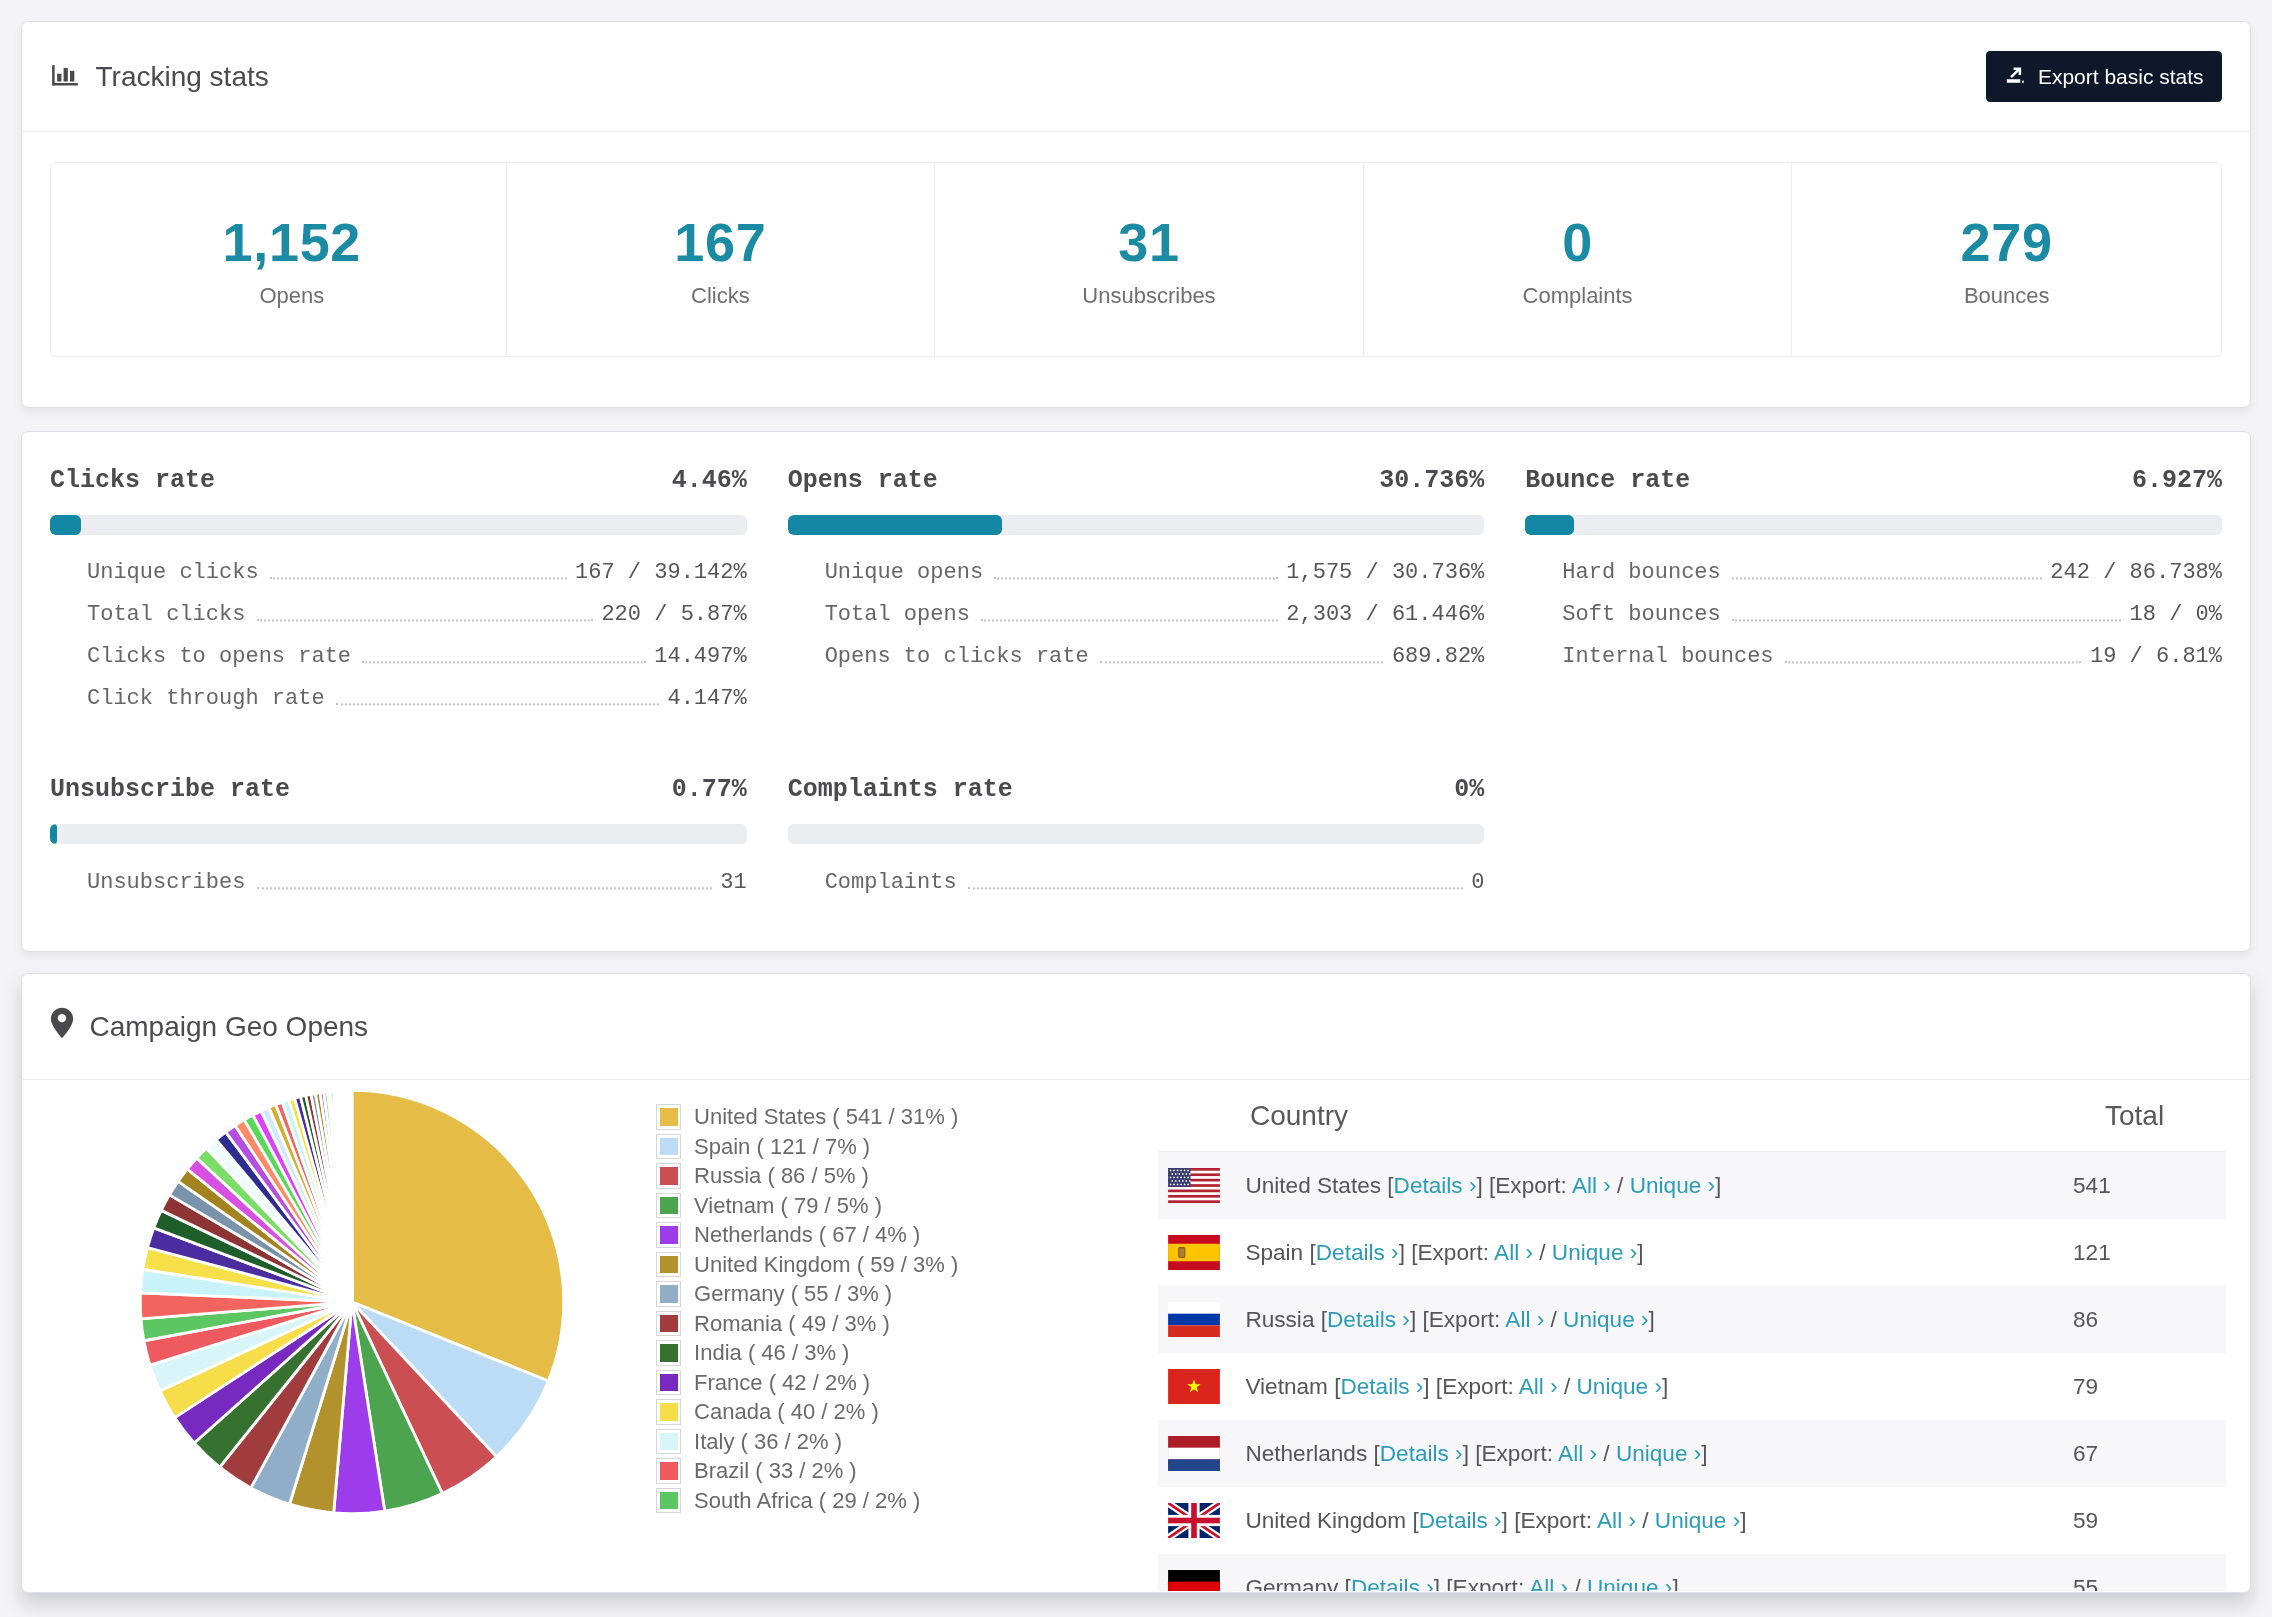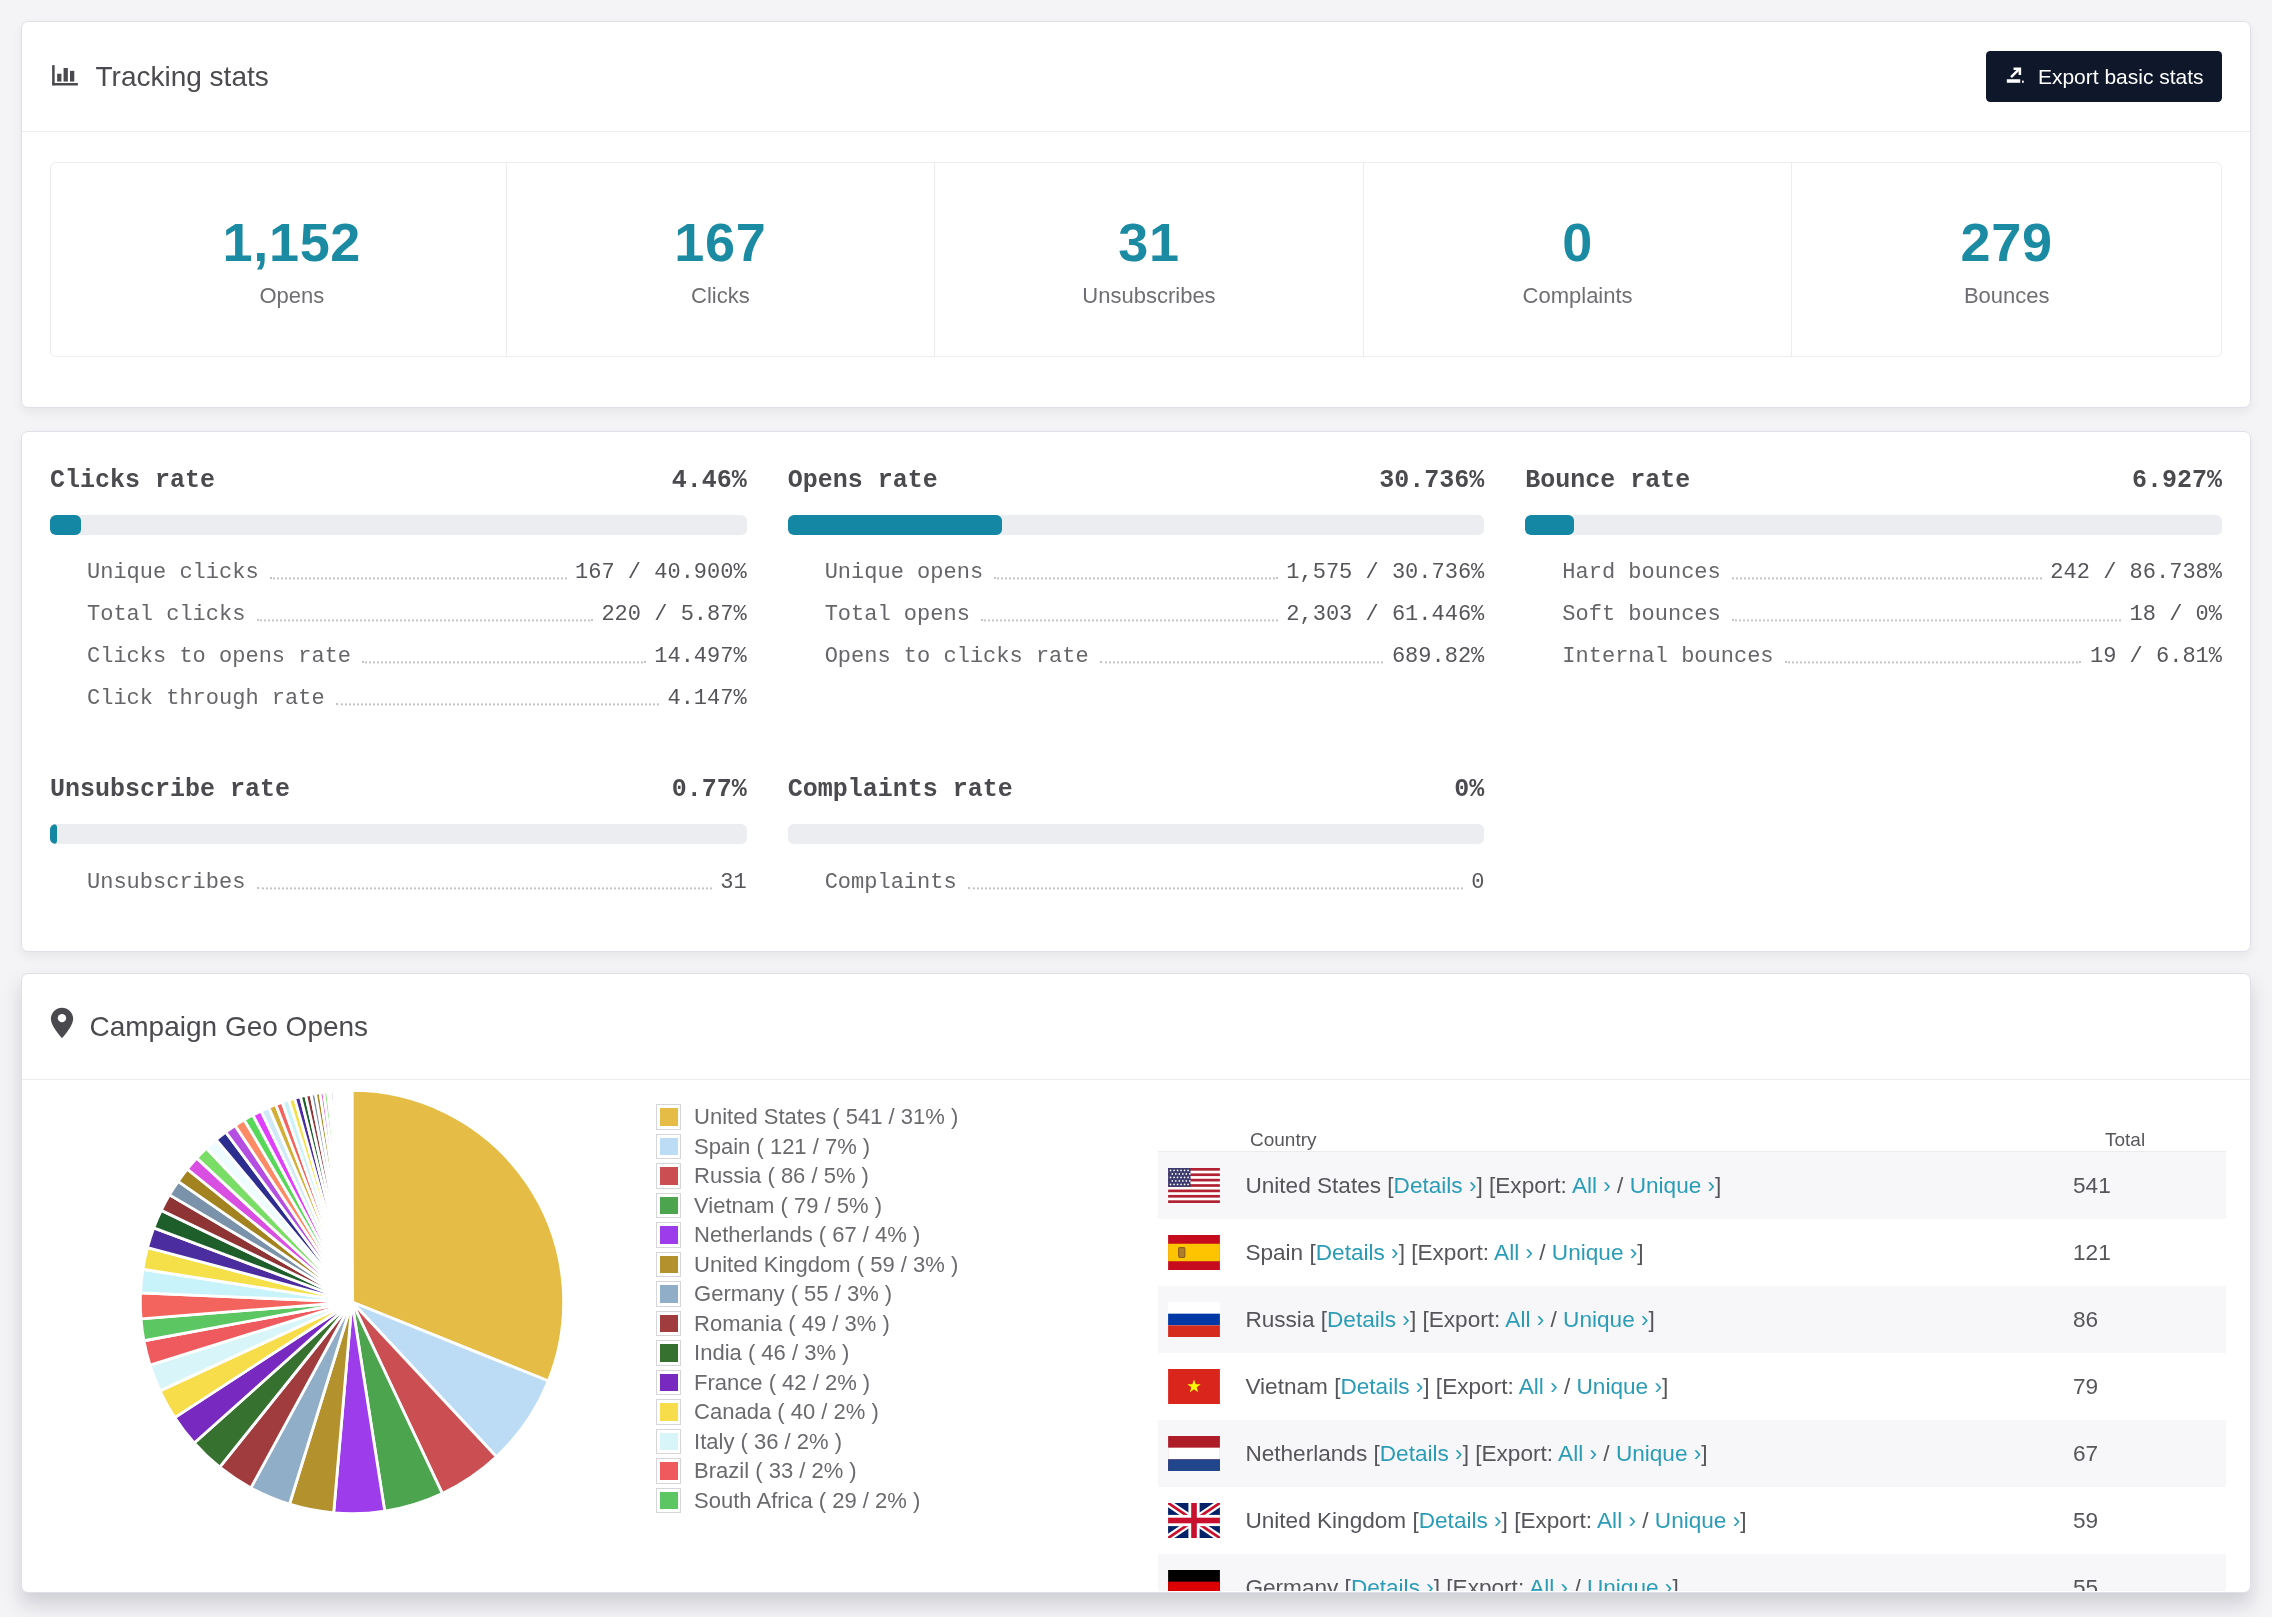--- a/index.html
+++ b/index.html
@@ -79,22 +79,22 @@
   .legend-item { display: flex; align-items: center; margin-bottom: 3.5px; cursor: pointer; }
   .legend-swatch {
     width: 25.4px; height: 25.4px; border: 1.4px solid #d5d5da; background: #fff;
     padding: 2.8px; flex: 0 0 auto;
   }
   .legend-swatch > div { width: 100%; height: 100%; }
   .legend-label { margin-left: 12.7px; font-size: 22px; color: #6a6a6e; white-space: nowrap; }
   
   #geo-table { position: absolute; left: 1136px; top: 0; width: 1068px; }
   .geo-thead {
-    height: 72px; display: flex; align-items: flex-end; position: relative;
-    border-bottom: 1.4px solid #ececef; font-size: 19px; color: #58585c;
+    height: 72px; display: flex; align-items: center; position: relative;
+    border-bottom: 1.4px solid #ececef; font-size: 28px; color: #58585c;
   }
   .geo-col-country { padding-left: 92px; }
   .geo-col-total { position: absolute; left: 947px; }
   .geo-row { height: 67px; display: flex; align-items: center; position: relative; padding-left: 10px; }
   .geo-row.striped { background: #f7f7f9; }
   .geo-flag { width: 52px; height: 35px; flex: 0 0 auto; display: inline-block; }
   .geo-flag svg { display: block; }
   .geo-country-cell { margin-left: 25.4px; font-size: 22.6px; color: #55555a; white-space: nowrap; }
   .geo-country-cell a { color: #2b9cb7; text-decoration: none; cursor: pointer; }
   .geo-total-cell { position: absolute; left: 915px; font-size: 22.6px; color: #55555a; }
@@ -160,21 +160,21 @@
           <span class="rate-title">Clicks rate</span>
           <span class="rate-value">4.46%</span>
         </div>
         <div class="rate-bar">
           <div class="rate-fill" style="width: 4.46%; min-width: 7px;"></div>
         </div>
         <div class="rate-rows">
           <div class="kv">
             <span class="kv-label">Unique clicks</span>
             <span class="kv-leader"></span>
-            <span class="kv-value">167 / 40.900%</span>
+            <span class="kv-value">167 / 39.142%</span>
           </div>
           <div class="kv">
             <span class="kv-label">Total clicks</span>
             <span class="kv-leader"></span>
             <span class="kv-value">220 / 5.87%</span>
           </div>
           <div class="kv">
             <span class="kv-label">Clicks to opens rate</span>
             <span class="kv-leader"></span>
             <span class="kv-value">14.497%</span>

